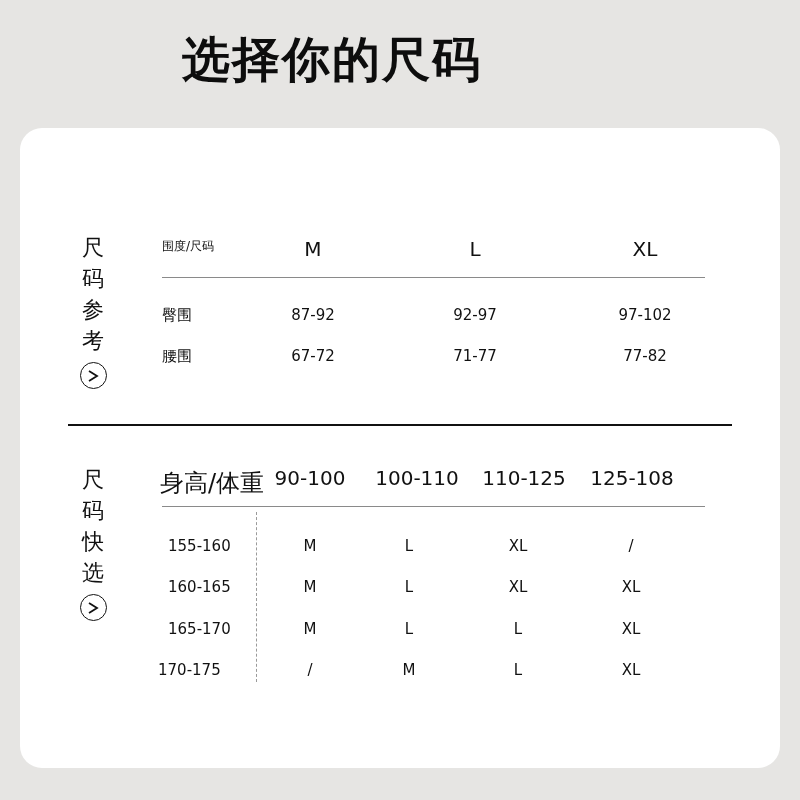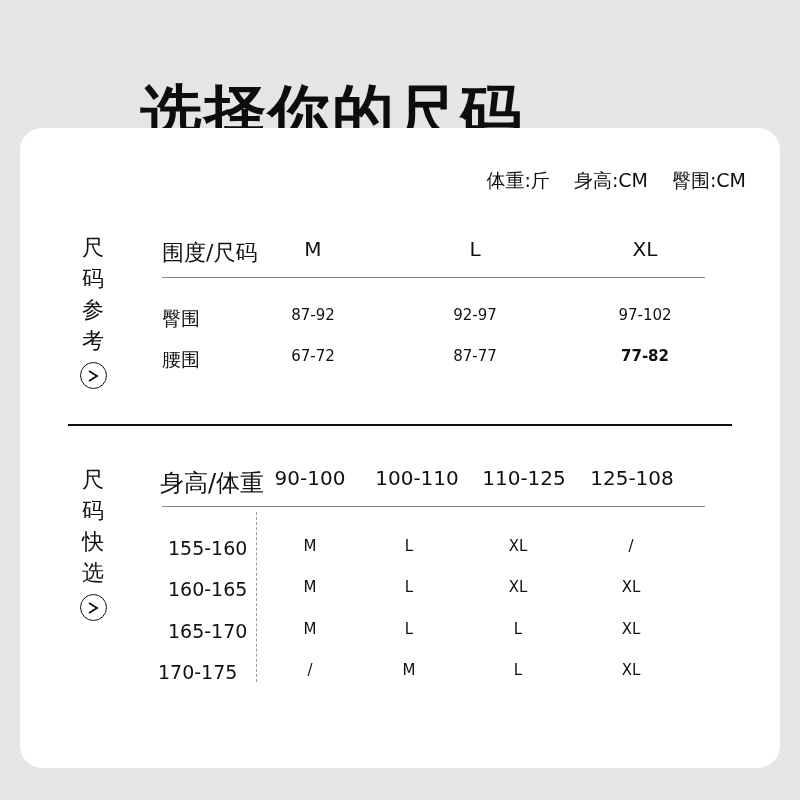--- a/index.html
+++ b/index.html
@@ -7,25 +7,24 @@
     body {
       background: #e6e5e3;
       font-family: "DejaVu Sans", "Liberation Sans", sans-serif;
       color: #111;
       position: relative;
     }
     .page-title {
       position: absolute;
       left: 0; top: 28px; width: 664px;
       text-align: center;
-      font-size: 62px;
+      font-size: 48px;
       font-weight: bold;
       letter-spacing: 2px;
       color: #0d0d0d;
-      margin-top: 44px;
     }
     .card {
       position: absolute;
       left: 20px; top: 128px;
       width: 760px; height: 640px;
       background: #ffffff;
       border-radius: 22px;
     }
     .units {
       position: absolute;
@@ -50,46 +49,41 @@
     .circle-arrow {
       margin-top: 6px;
       width: 27px; height: 27px;
       border: 1.8px solid #111;
       border-radius: 50%;
       display: flex;
       align-items: center;
       justify-content: center;
     }
     .abs { position: absolute; white-space: nowrap; }
-    .hdr1 { font-size: 22px; }
+    .hdr1 { font-size: 12px; }
     .size-hdr { font-size: 20px; transform: translateX(-50%); }
     .cell { font-size: 15px; transform: translateX(-50%); }
-    .rowlabel { font-size: 19px; }
+    .rowlabel { font-size: 15px; }
     .hline { position: absolute; height: 1px; background: #8a8a8a; }
     .divider { position: absolute; height: 2px; background: #111; }
     .vdash {
       position: absolute;
       width: 0;
       border-left: 1px dashed #9a9a9a;
     }
     .hdr2 { font-size: 24px; }
     .wt-hdr { font-size: 20px; transform: translateX(-50%); }
   </style>
 </head>
 <body>
 
 <div class="page-title">选择你的尺码</div>
 
 <div class="card">
 
-  <div class="units">
-    <span>体重:斤</span>
-    <span>身高:CM</span>
-    <span>臀围:CM</span>
-  </div>
 
   <div class="side-label" style="top:104px; left:58px;">
     <span>尺</span>
     <span>码</span>
     <span>参</span>
     <span>考</span>
     <div class="circle-arrow">
       <svg width="14" height="14" viewBox="0 0 14 14">
           <path d="M3 2 L11 7 L3 12" fill="none" stroke="#111" stroke-width="1.8"></path>
         </svg>
@@ -102,22 +96,22 @@
   <div class="abs size-hdr" style="left:625px; top:109px;">XL</div>
   <div class="hline" style="left:142px; top:149px; width:543px;"></div>
 
   <div class="abs rowlabel" style="left:142px; top:178px;">臀围</div>
   <div class="abs cell" style="left:293px; top:178px;">87-92</div>
   <div class="abs cell" style="left:455px; top:178px;text-align:right;">92-97</div>
   <div class="abs cell" style="left:625px; top:178px;">97-102</div>
 
   <div class="abs rowlabel" style="left:142px; top:219px;">腰围</div>
   <div class="abs cell" style="left:293px; top:219px;">67-72</div>
-  <div class="abs cell" style="left:455px; top:219px;">87-77</div>
-  <div class="abs cell" style="left:625px; top:219px;font-weight:bold;">77-82</div>
+  <div class="abs cell" style="left:455px; top:219px;">71-77</div>
+  <div class="abs cell" style="left:625px; top:219px;">77-82</div>
 
   <div class="divider" style="left:48px; top:296px; width:664px;"></div>
 
   <div class="side-label" style="top:336px; left:58px;">
     <span>尺</span>
     <span>码</span>
     <span>快</span>
     <span>选</span>
     <div class="circle-arrow">
       <svg width="14" height="14" viewBox="0 0 14 14">

